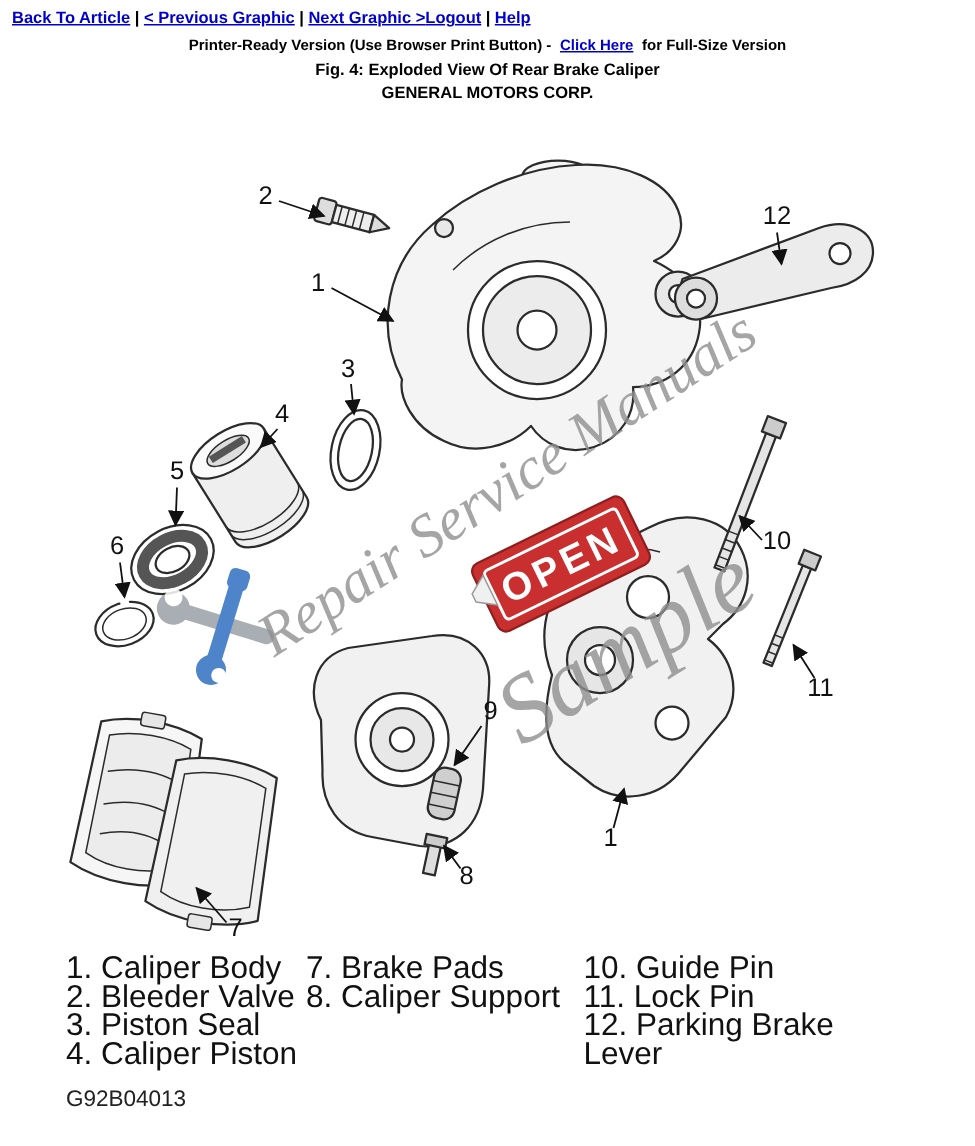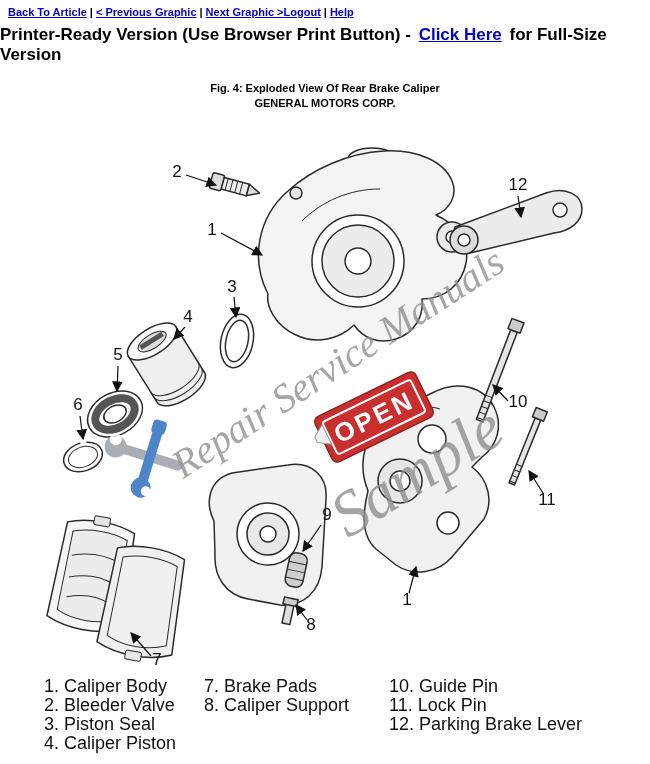--- a/index.html
+++ b/index.html
@@ -8,38 +8,38 @@
     width:650px; height:764px; overflow:hidden;
     font-family:"Liberation Sans", sans-serif; color:#000;
   }
   a { color:#0000cc; text-decoration:underline; cursor:pointer; }
   .topbar {
     display:flex; justify-content:flex-start; align-items:flex-start;
     padding:6px 8px 0 8px; font-size:11px; font-weight:bold;
   }
   .nav-left, .nav-right { white-space:nowrap; }
   .sep { color:#000; margin:0 3px; font-weight:bold; }
-  .printer-line { font-size:17px; font-weight:bold; margin-top:7px; }
+  .printer-line { text-align:center; font-size:10px; font-weight:bold; margin-top:7px; }
   .printer-line a { margin:0 3px; }
-  .fig-caption { text-align:center; font-size:11px; font-weight:bold; margin-top:17px; }
+  .fig-caption { text-align:center; font-size:11px; font-weight:bold; margin-top:5px; }
   .company { text-align:center; font-size:11px; font-weight:bold; margin-top:3px; }
   .diagram { position:relative; width:650px; height:566px; }
   svg { display:block; }
   .ink  { stroke:#2b2b2b; stroke-width:1.5; stroke-linejoin:round; stroke-linecap:round; }
   .thin { stroke:#2b2b2b; stroke-width:1; }
   .leader { stroke:#111; stroke-width:1.2; fill:none; marker-end:url(#arr); }
   .callout { font:17px "Liberation Sans", sans-serif; fill:#111; }
   .wm-text {
     font-family:"Liberation Serif", serif; font-style:italic;
     fill:#8f8f8f; opacity:0.8;
   }
   .open-text {
     font:bold 26px "Liberation Sans", sans-serif; fill:#ffffff; letter-spacing:3px;
   }
-  .legend { display:flex; margin:2px 0 0 44px; font-size:18px; color:#111; line-height:19px; }
+  .legend { display:flex; margin:2px 0 0 44px; font-size:21px; color:#111; line-height:19px; }
   .legend-col { display:flex; flex-direction:column; }
   .legend-col.c1 { width:160px; }
   .legend-col.c2 { width:185px; }
   .legend-col.c3 { width:220px; }
   .part-code { margin:12px 0 0 44px; font-size:15px; color:#222; }
 </style>
 </head>
 <body>
 
 <div class="topbar">

